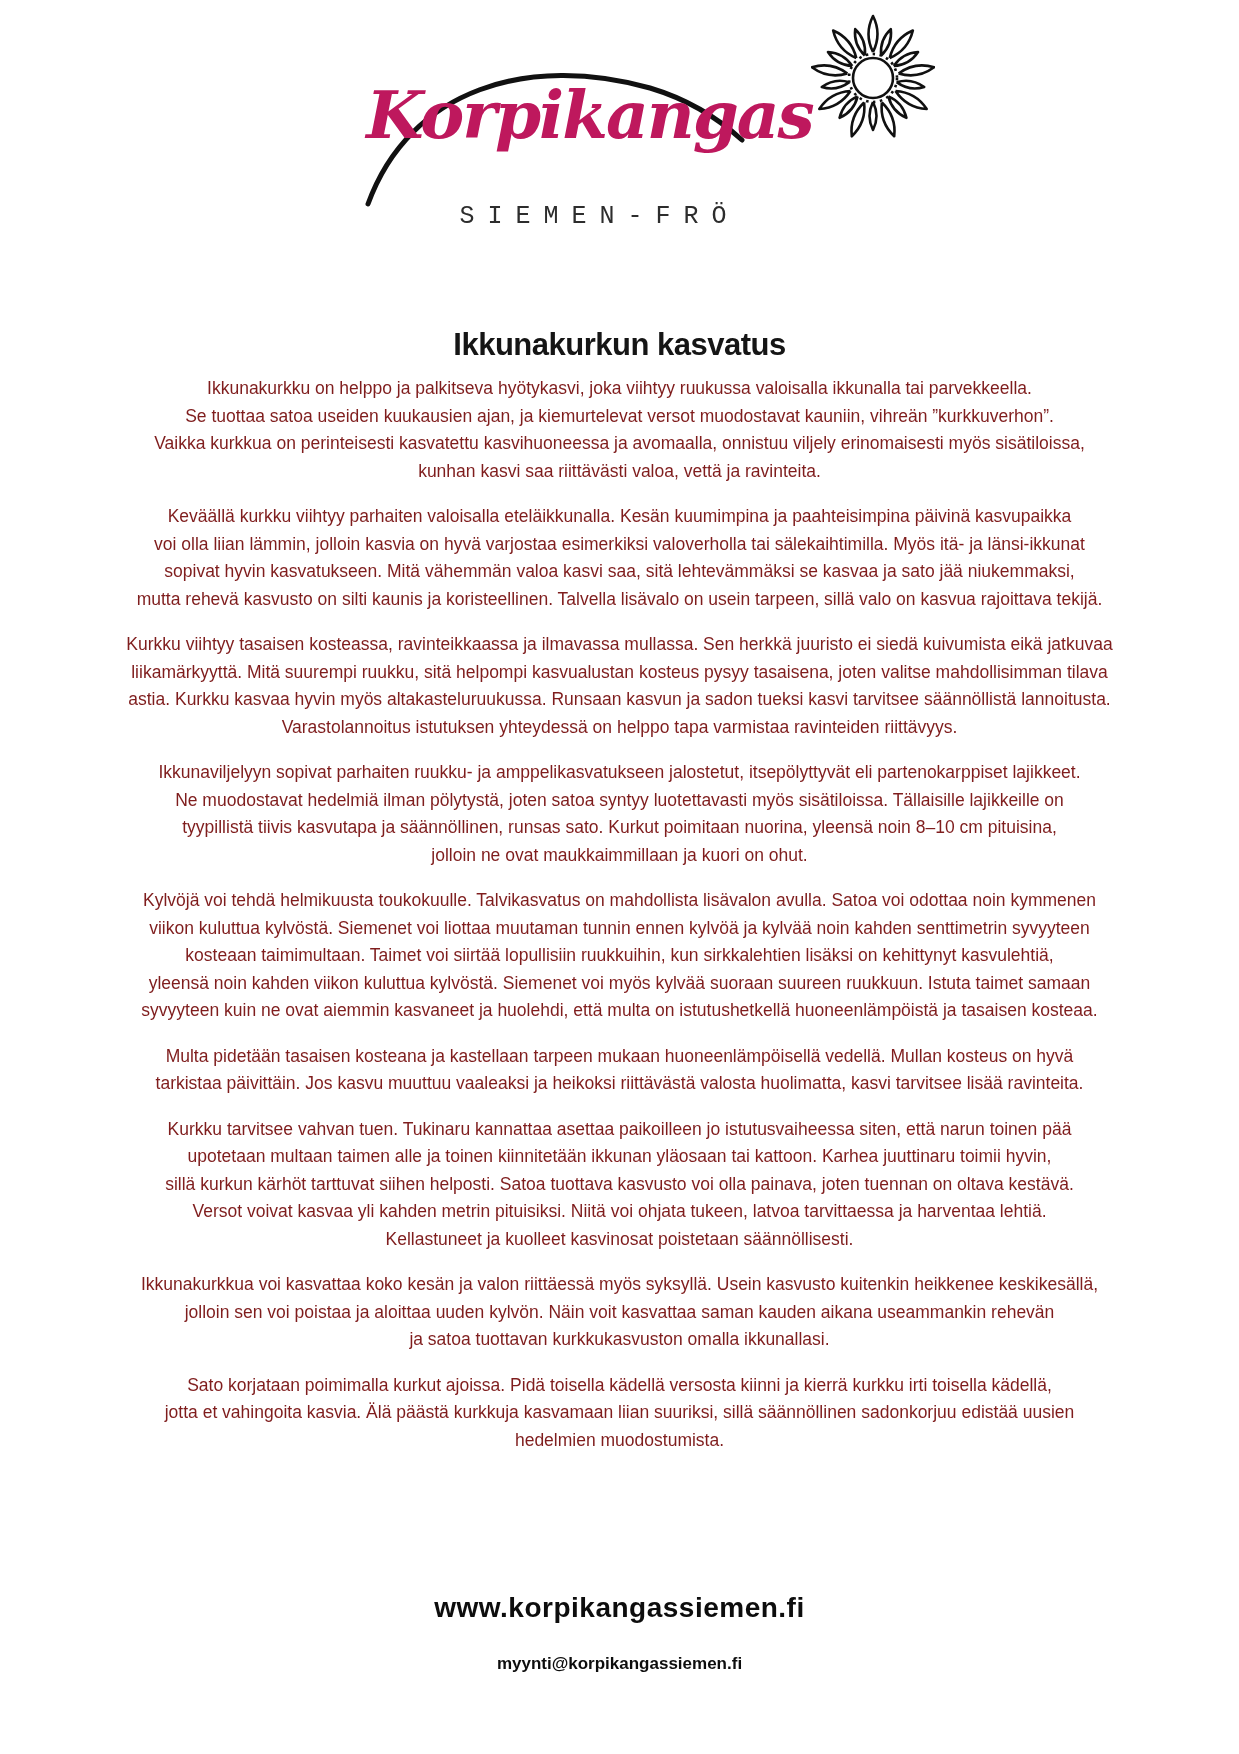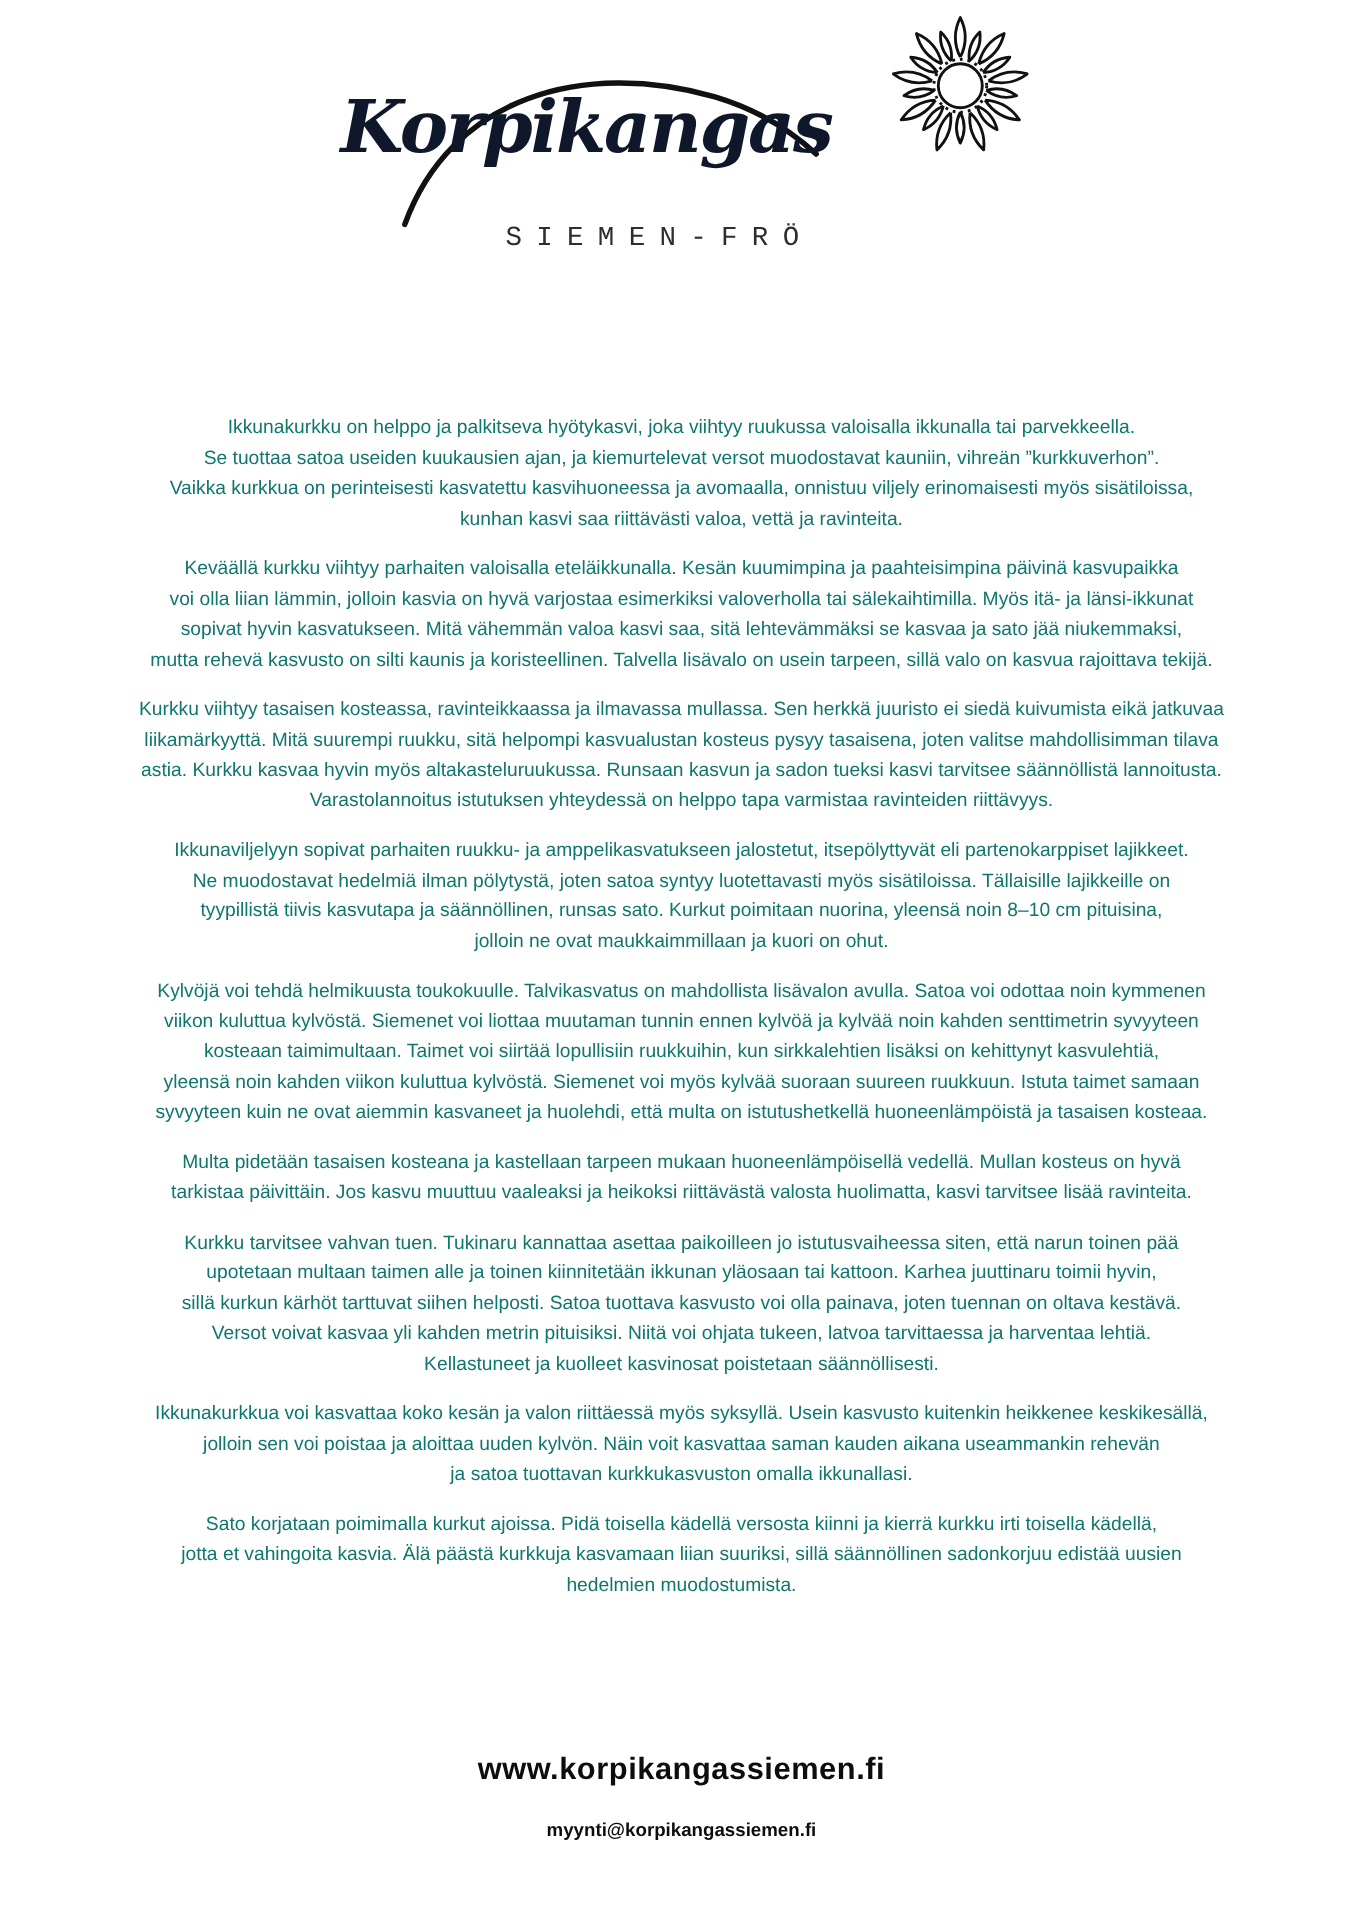--- a/index.html
+++ b/index.html
@@ -29,26 +29,27 @@
     top: 18px;
     width: 420px;
     height: 200px;
     pointer-events: none;
   }
   .brand-script {
     position: absolute;
     left: 0;
     top: 58px;
     width: 560px;
+    text-align: center;
     font-family: "DejaVu Serif", serif;
     font-style: italic;
     font-weight: 600;
     font-size: 66px;
     letter-spacing: -2px;
-    color: #0f172a;
+    color: #be185d;
     white-space: nowrap;
   }
   .sunflower {
     position: absolute;
     right: -5px;
     top: -6px;
   }
   .brand-sub {
     position: absolute;
     left: 0;
@@ -78,21 +79,21 @@
   
   .content {
     position: absolute;
     top: 375px;
     left: 50%;
     transform: translateX(-50%);
     width: 1125px;
     text-align: center;
     font-size: 17.5px;
     line-height: 27.5px;
-    color: #0f766e;
+    color: #7f1d1d;
   }
   .content p {
     margin: 0 0 18px 0;
     white-space: pre-line;
   }
 
   
   .footer-site {
     position: absolute;
     top: 1592px;
@@ -152,20 +153,21 @@
           <path transform="rotate(340 62 66)" d="M62,42 Q55,28 62,14 Q69,28 62,42"></path>
         </g>
 
         <circle cx="62" cy="66" r="20"></circle>
         <circle cx="62" cy="66" r="24" stroke-dasharray="2.5 4.5"></circle>
       </g>
     </svg>
     <div class="brand-sub">SIEMEN-FRÖ</div>
   </div>
 
+  <h1 class="doc-title">Ikkunakurkun kasvatus</h1>
 
   <div class="content">
     <p>Ikkunakurkku on helppo ja palkitseva hyötykasvi, joka viihtyy ruukussa valoisalla ikkunalla tai parvekkeella.
 Se tuottaa satoa useiden kuukausien ajan, ja kiemurtelevat versot muodostavat kauniin, vihreän ”kurkkuverhon”.
 Vaikka kurkkua on perinteisesti kasvatettu kasvihuoneessa ja avomaalla, onnistuu viljely erinomaisesti myös sisätiloissa,
 kunhan kasvi saa riittävästi valoa, vettä ja ravinteita.</p>
     <p>Keväällä kurkku viihtyy parhaiten valoisalla eteläikkunalla. Kesän kuumimpina ja paahteisimpina päivinä kasvupaikka
 voi olla liian lämmin, jolloin kasvia on hyvä varjostaa esimerkiksi valoverholla tai sälekaihtimilla. Myös itä- ja länsi-ikkunat
 sopivat hyvin kasvatukseen. Mitä vähemmän valoa kasvi saa, sitä lehtevämmäksi se kasvaa ja sato jää niukemmaksi,
 mutta rehevä kasvusto on silti kaunis ja koristeellinen. Talvella lisävalo on usein tarpeen, sillä valo on kasvua rajoittava tekijä.</p>

